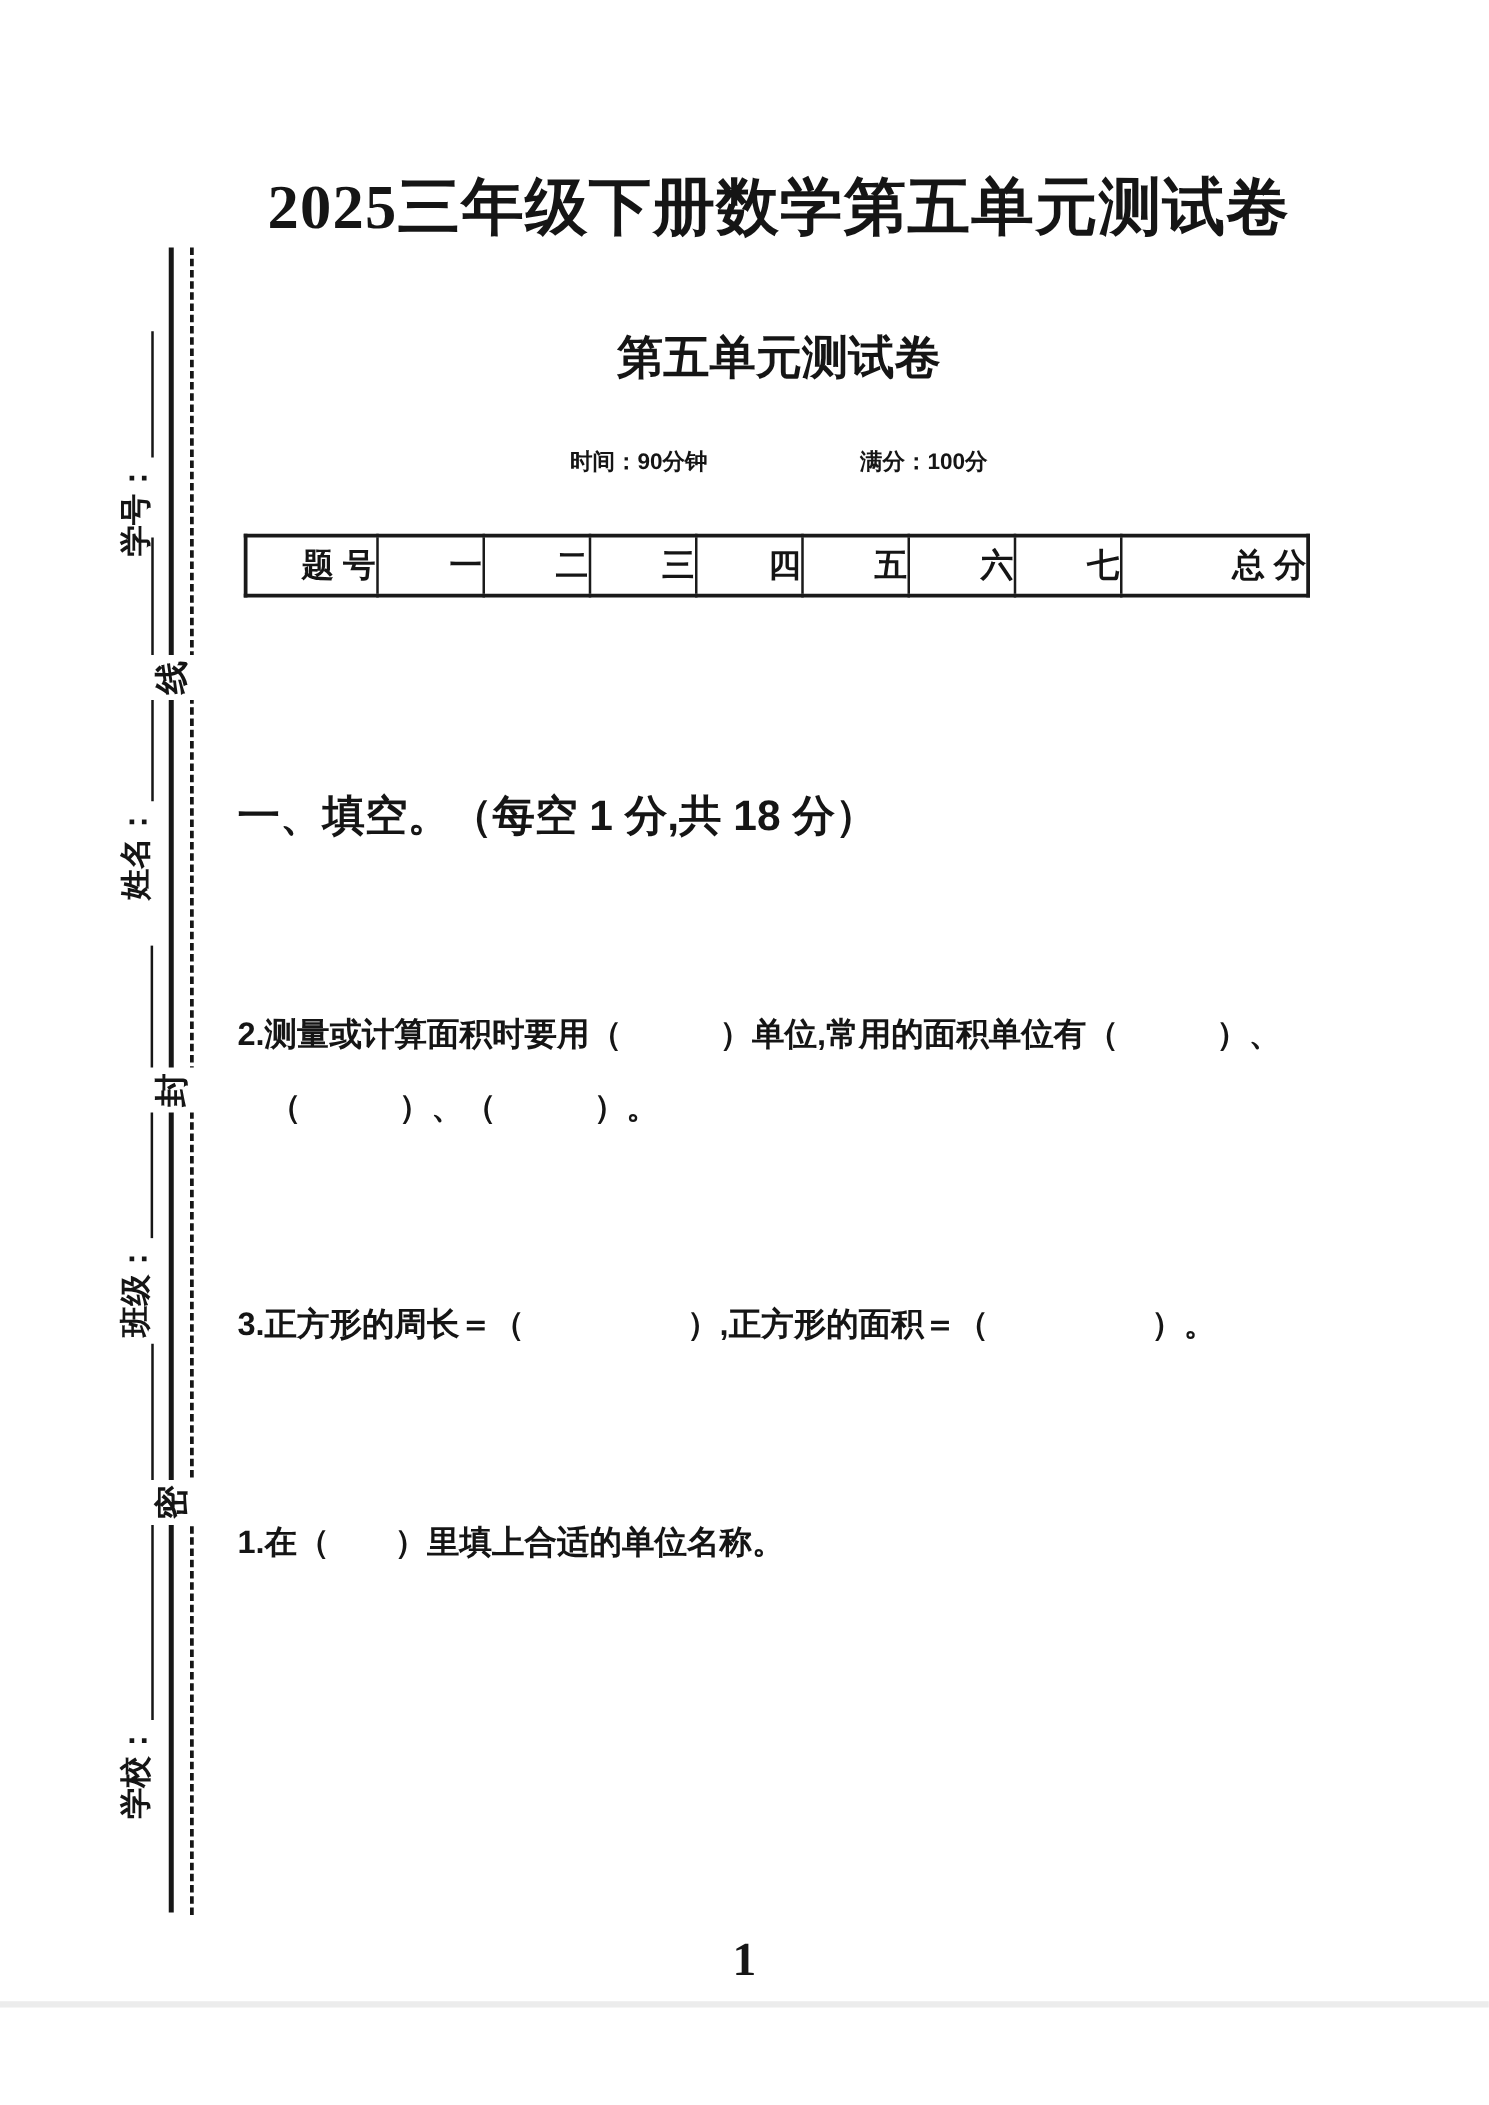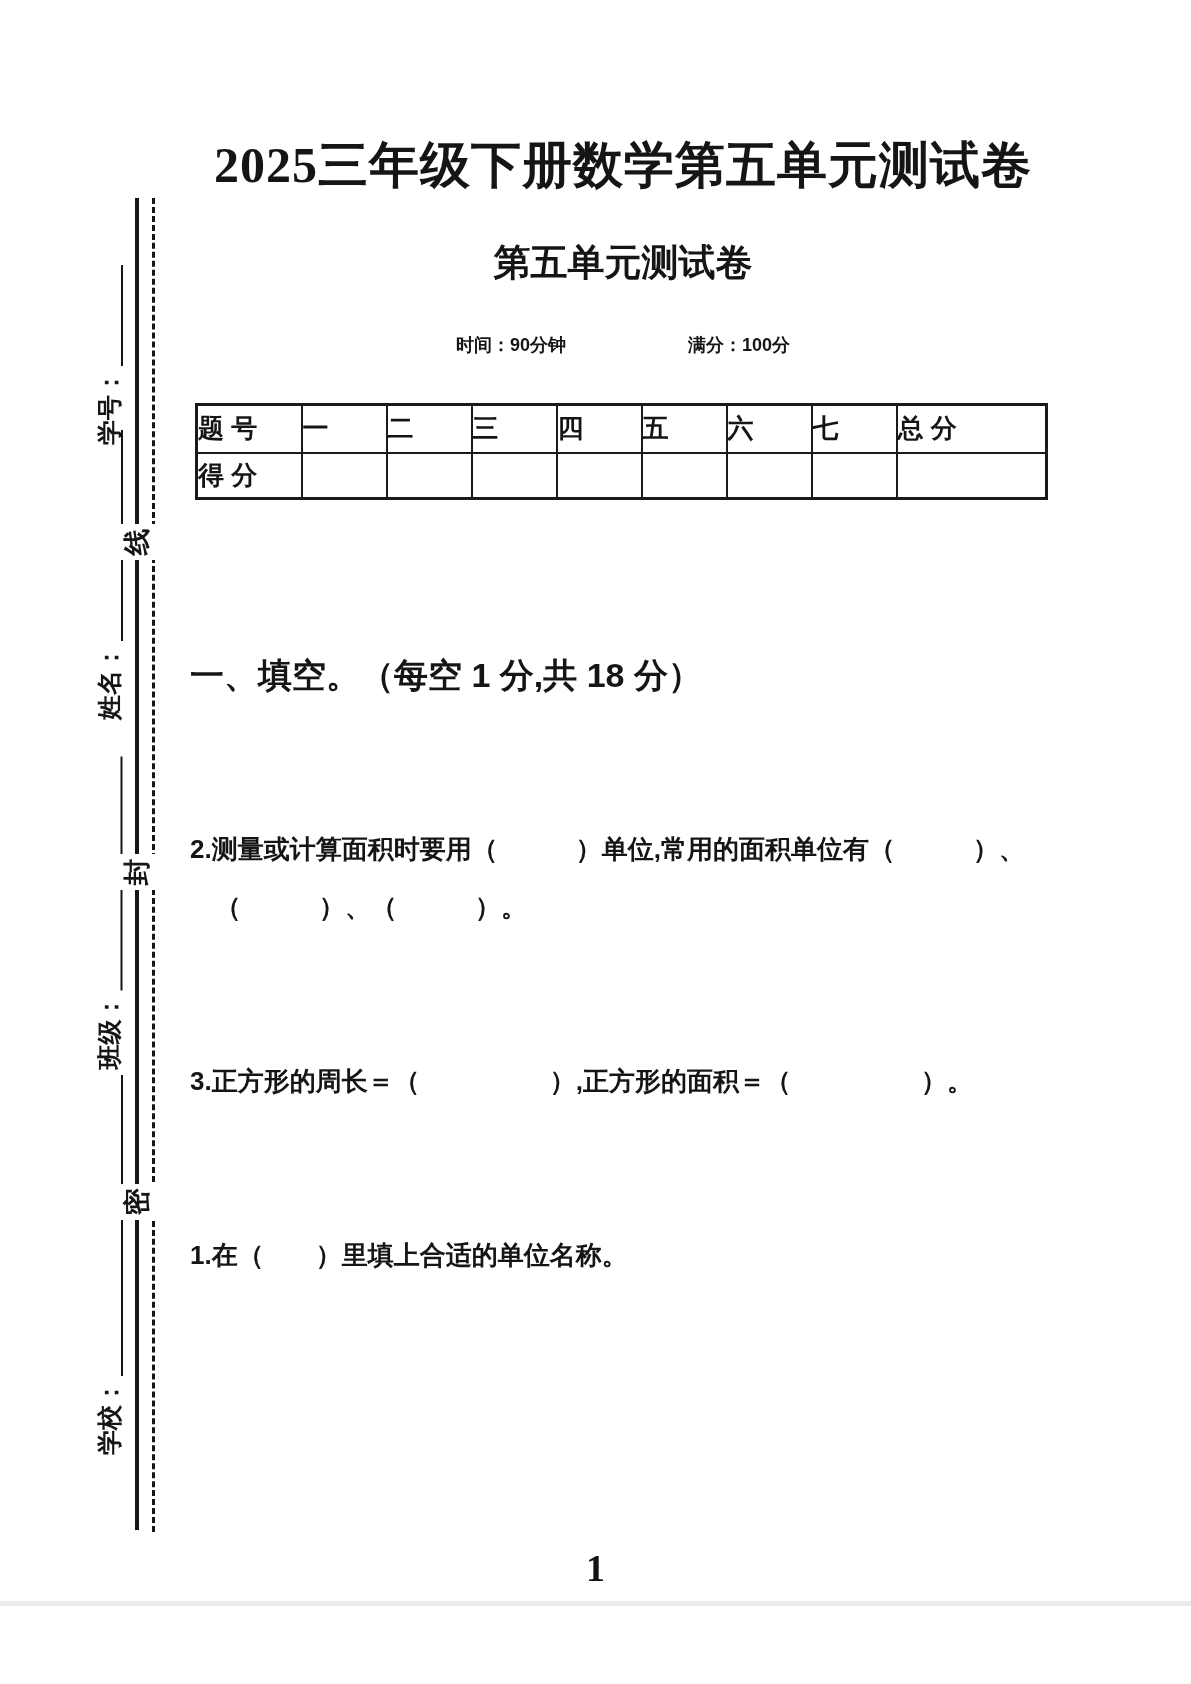--- a/index.html
+++ b/index.html
@@ -66,41 +66,41 @@
   .paper-title {
     margin: 134px 0 0 0;
     font-family: "Liberation Serif", serif;
     font-size: 50px; line-height: 62px;
     font-weight: 900;
     text-align: center;
     letter-spacing: 1px;
     white-space: nowrap;
   }
   .paper-subtitle {
-    margin: 44px 0 0 0;
+    margin: 68px 0 0 0;
     font-family: "Liberation Serif", serif;
     font-size: 37px; line-height: 46px;
     font-weight: 900;
     text-align: center;
   }
   .info-row {
     margin-top: 42px;
     display: flex; justify-content: center; gap: 122px;
     font-size: 18px; line-height: 34px; font-weight: bold;
   }
 
   table.score-table {
     margin: 41px 0 0 5px;
     border-collapse: collapse;
     table-layout: fixed;
     width: 850px;
   }
   table.score-table td {
     border: 2.5px solid #1a1a1a;
-    text-align: left;
+    text-align: right;
     vertical-align: middle;
     font-size: 26px; font-weight: bold;
     padding: 0;
   }
   table.score-table tr.hdr td { height: 48px; }
   table.score-table tr.scr td { height: 46px; }
   table.score-table { border: 3px solid #1a1a1a; }
 
   .questions {
     margin-top: 30px;
@@ -180,31 +180,20 @@
       <td>题 号</td>
       <td>一</td>
       <td>二</td>
       <td>三</td>
       <td>四</td>
       <td>五</td>
       <td>六</td>
       <td>七</td>
       <td>总 分</td>
     </tr>
-    <tr class="scr">
-      <td>得 分</td>
-      <td></td>
-      <td></td>
-      <td></td>
-      <td></td>
-      <td></td>
-      <td></td>
-      <td></td>
-      <td></td>
-    </tr>
   </tbody>
     </table>
 
   <div class="questions">
     <p class="section-heading">一、填空。（每空 1 分,共 18 分）</p>
     <p class="q">2.测量或计算面积时要用（　　　）单位,常用的面积单位有（　　　）、
 （　　　）、（　　　）。</p>
     <p class="q">3.正方形的周长＝（　　　　　）,正方形的面积＝（　　　　　）。</p>
     <p class="q">1.在（　　）里填上合适的单位名称。</p>
     

